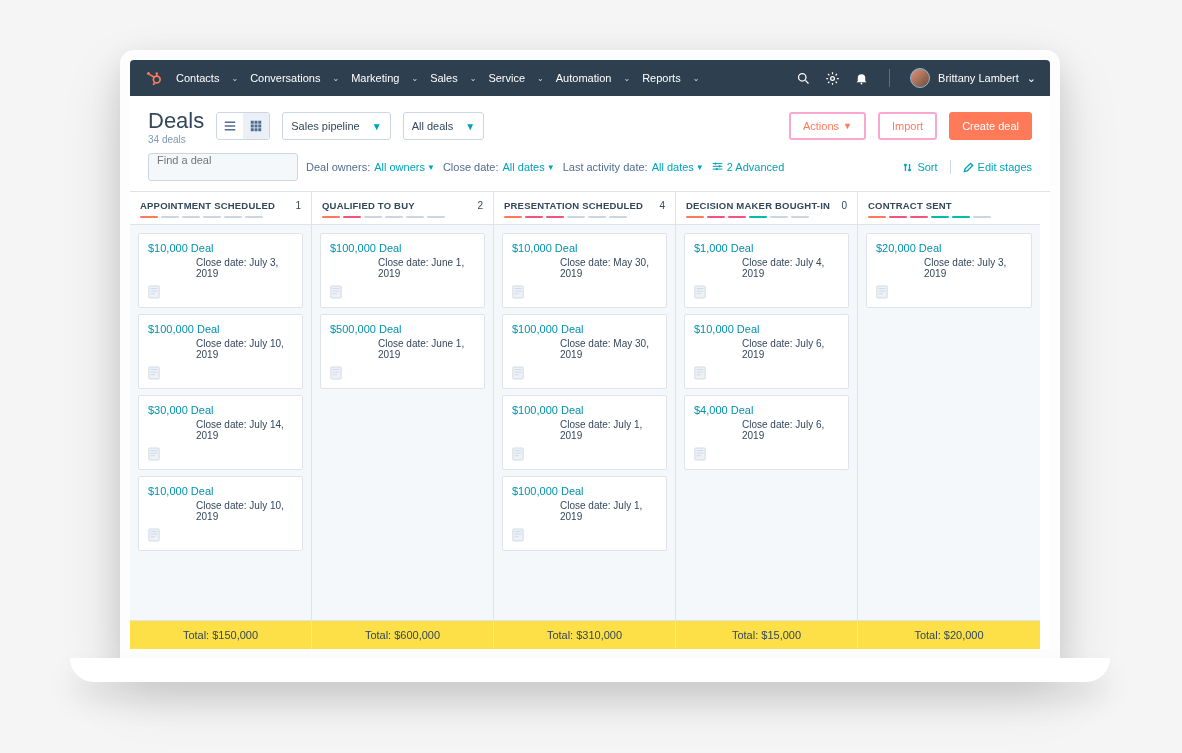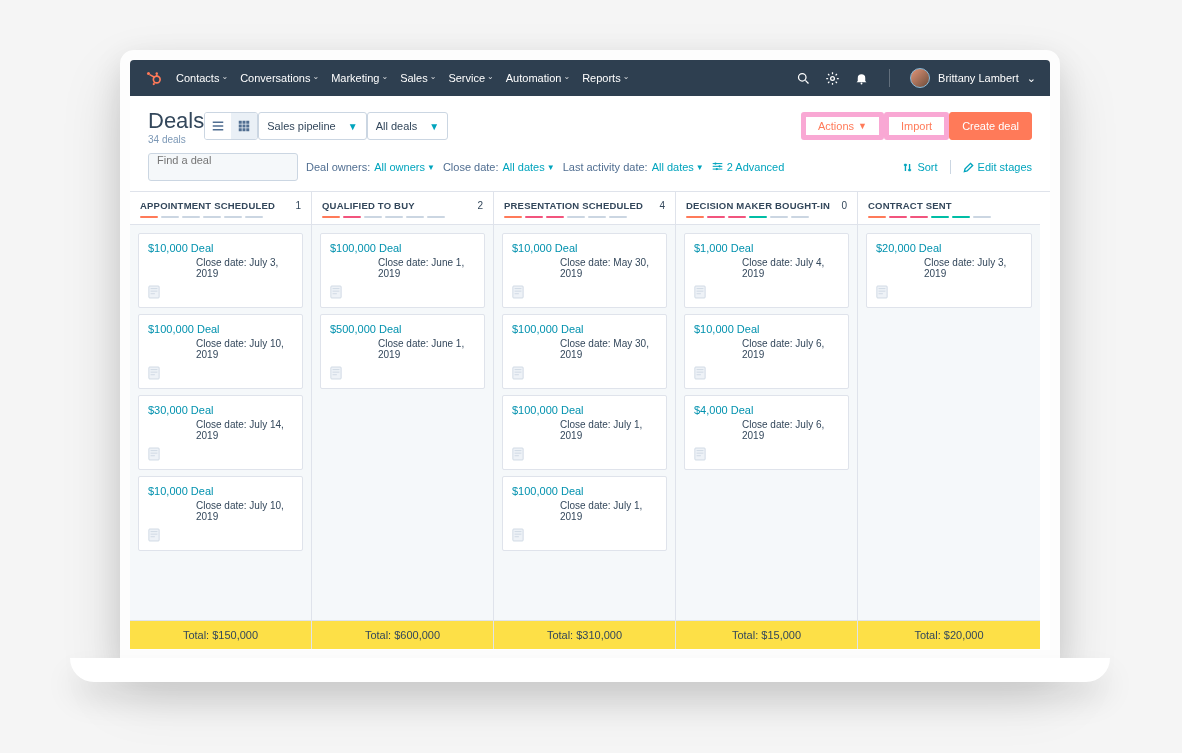--- a/index.html
+++ b/index.html
@@ -6,43 +6,43 @@
 body { background: #f5f5f5; width: 1182px; height: 753px; position: relative; overflow: hidden; }
 .laptop-frame { position: absolute; top: 50px; left: 120px; width: 940px; height: 610px; background: #fff; border-radius: 14px 14px 0 0; border: 10px solid #fdfdfd; box-shadow: 0 30px 60px rgba(0,0,0,0.15), 0 10px 30px rgba(0,0,0,0.1); overflow: hidden; }
 .laptop-base { position: absolute; top: 658px; left: 70px; width: 1040px; height: 24px; background: #fff; border-radius: 0 0 60px 60px; box-shadow: 0 18px 30px rgba(0,0,0,0.1); }
 .screen { width: 100%; height: 100%; overflow: hidden; background: #fff; font-size: 11px; color: #33475b; }
 
 
 .topnav { background: #2e3f50; height: 36px; display: flex; align-items: center; padding: 0 14px; color: #fff; }
 .topnav .logo { width: 18px; height: 18px; margin-right: 14px; }
 .topnav .logo svg { width: 18px; height: 18px; }
 .nav-items { display: flex; gap: 12px; }
-.nav-item { font-size: 11px; color: #fff; cursor: pointer; display: flex; gap: 2px; }
+.nav-item { font-size: 11px; color: #fff; cursor: pointer; display: flex; align-items: center; gap: 12px; }
 .nav-item .caret { font-size: 8px; opacity: 0.8; }
 .nav-spacer { flex: 1; }
 .nav-icons { display: flex; gap: 14px; align-items: center; }
 .nav-icon { width: 15px; height: 15px; cursor: pointer; }
 .nav-icon svg { width: 100%; height: 100%; fill: #fff; }
 .nav-divider { width: 1px; height: 18px; background: rgba(255,255,255,0.25); margin: 0 6px; }
 .user { display: flex; align-items: center; gap: 8px; cursor: pointer; }
 .avatar { width: 20px; height: 20px; border-radius: 50%; background: linear-gradient(135deg,#e29578,#6b4c3b); border: 1px solid #88b9d8; }
 
 
-.header { display: flex; align-items: flex-start; padding: 12px 18px 8px 18px; }
+.header { display: flex; align-items: flex-start; padding: 12px 18px 8px 18px; gap: 12px; }
 .title-block h1 { font-size: 22px; font-weight: 400; color: #33475b; }
 .title-block .sub { font-size: 10px; color: #7c98b6; }
 .view-toggle { display: flex; border: 1px solid #cbd6e2; border-radius: 3px; overflow: hidden; margin-top: 4px; }
 .view-btn { width: 26px; height: 26px; display: flex; align-items: center; justify-content: center; background: #fff; cursor: pointer; }
 .view-btn.active { background: #eaf0f6; }
 .view-btn svg { width: 12px; height: 12px; fill: #506e91; }
 .select-box { border: 1px solid #cbd6e2; border-radius: 3px; height: 28px; padding: 0 8px; display: flex; align-items: center; gap: 12px; margin-top: 4px; cursor: pointer; background: #fff; }
 .select-box .caret { color: #00a4bd; font-size: 10px; }
 .header-spacer { flex: 1; }
 .btn { height: 28px; border-radius: 3px; padding: 0 12px; font-size: 11px; display: flex; align-items: center; gap: 4px; cursor: pointer; margin-top: 4px; }
-.btn-outline { border: 5px solid #f9a8d4; color: #ff7a59; background: #fff; }
+.btn-outline { border: 2px solid #f9a8d4; color: #ff7a59; background: #fff; }
 .btn-solid { background: #ff7a59; color: #fff; border: 1px solid #ff7a59; font-weight: 500; }
 .btn .caret { font-size: 9px; }
 
 
 .filter-row { display: flex; align-items: center; padding: 0 18px 10px 18px; gap: 8px; font-size: 11px; color: #506e91; }
 .search-box { border: 1px solid #cbd6e2; border-radius: 3px; height: 28px; width: 150px; display: flex; align-items: flex-start; padding: 0 8px; background: #f5f8fa;}
 .search-box input { border: none; flex: 1; font-size: 11px; color: #7c98b6; background: transparent; outline: none; }
 .search-box svg { width: 14px; height: 14px; stroke: #00a4bd; fill: none; stroke-width: 2; }
 .filter-label { color: #506e91; }
 .filter-link { color: #00a4bd; cursor: pointer; display: inline-flex; align-items: center; gap: 2px; }

